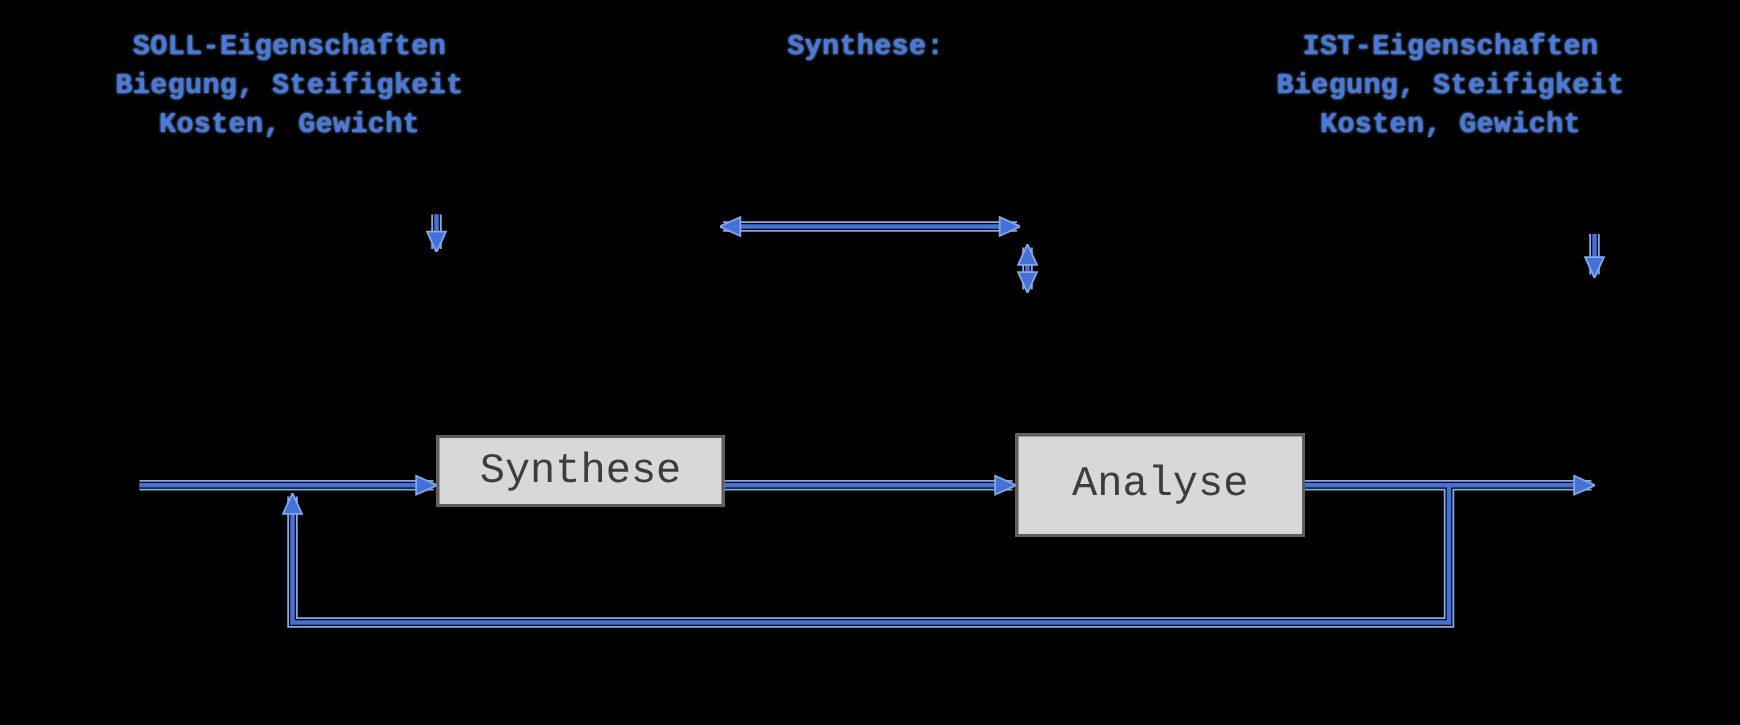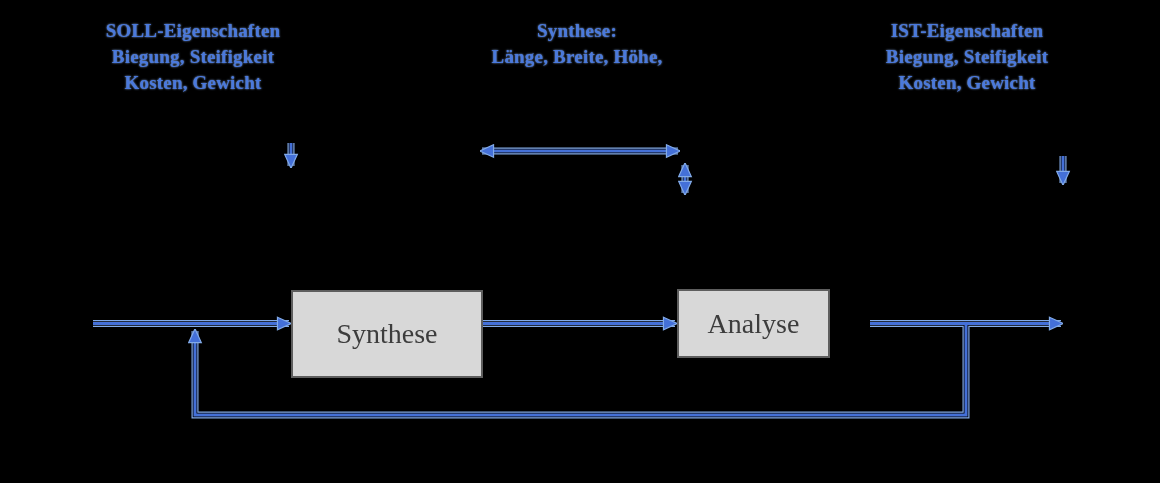--- a/index.html
+++ b/index.html
@@ -13,21 +13,21 @@
     --box-border: #5e5e5e;
     --box-text: #3d3d3d;
   }
   html, body { margin: 0; padding: 0; background: var(--background); }
   .stage {
     position: relative;
     width: 1160px;
     height: 483px;
     background: var(--background);
     overflow: hidden;
-    font-family: Liberation Serif, serif;
+    font-family: Liberation Mono, monospace;
   }
   .caption {
     position: absolute;
     width: 340px;
     text-align: center;
     color: var(--text-blue);
     font-size: 19px;
     font-weight: bold;
     line-height: 26px;
     text-shadow: 0 0 2px var(--text-halo);
@@ -42,22 +42,22 @@
     background: var(--box-fill);
     border: 2px solid var(--box-border);
     box-sizing: border-box;
     display: flex;
     align-items: center;
     justify-content: center;
     color: var(--box-text);
     font-size: 28px;
     font-weight: normal;
   }
-  .node-synthese { left: 291px; top: 290px; width: 192px; height: 88px; }
-  .node-analyse  { left: 677px; top: 289px; width: 153px; height: 69px; }
+  .node-synthese { left: 291px; top: 290px; width: 192px; height: 48px; }
+  .node-analyse  { left: 677px; top: 289px; width: 193px; height: 69px; }
   svg.connectors {
     position: absolute;
     left: 0; top: 0;
     width: 1160px; height: 483px;
   }
   .halo path { fill: none; stroke: var(--line-light); stroke-width: 7; }
   .gapl path { fill: none; stroke: var(--line-gap);   stroke-width: 4.6; }
   .core path { fill: none; stroke: var(--line-core);  stroke-width: 3; }
   #arrowhead path { fill: var(--line-core); stroke: var(--line-light); stroke-width: 0.8; }
 </style>
@@ -108,21 +108,20 @@
   </svg>
 
   <div class="caption caption-soll">
     <span class="cap-line">SOLL-Eigenschaften</span>
     <span class="cap-line">Biegung, Steifigkeit</span>
     <span class="cap-line">Kosten, Gewicht</span>
   </div>
 
   <div class="caption caption-merk">
     <span class="cap-line">Synthese:</span>
-    <span class="cap-line">Länge, Breite, Höhe,</span>
   </div>
 
   <div class="caption caption-ist">
     <span class="cap-line">IST-Eigenschaften</span>
     <span class="cap-line">Biegung, Steifigkeit</span>
     <span class="cap-line">Kosten, Gewicht</span>
   </div>
 
   <div class="node node-synthese">
     <span>Synthese</span>

